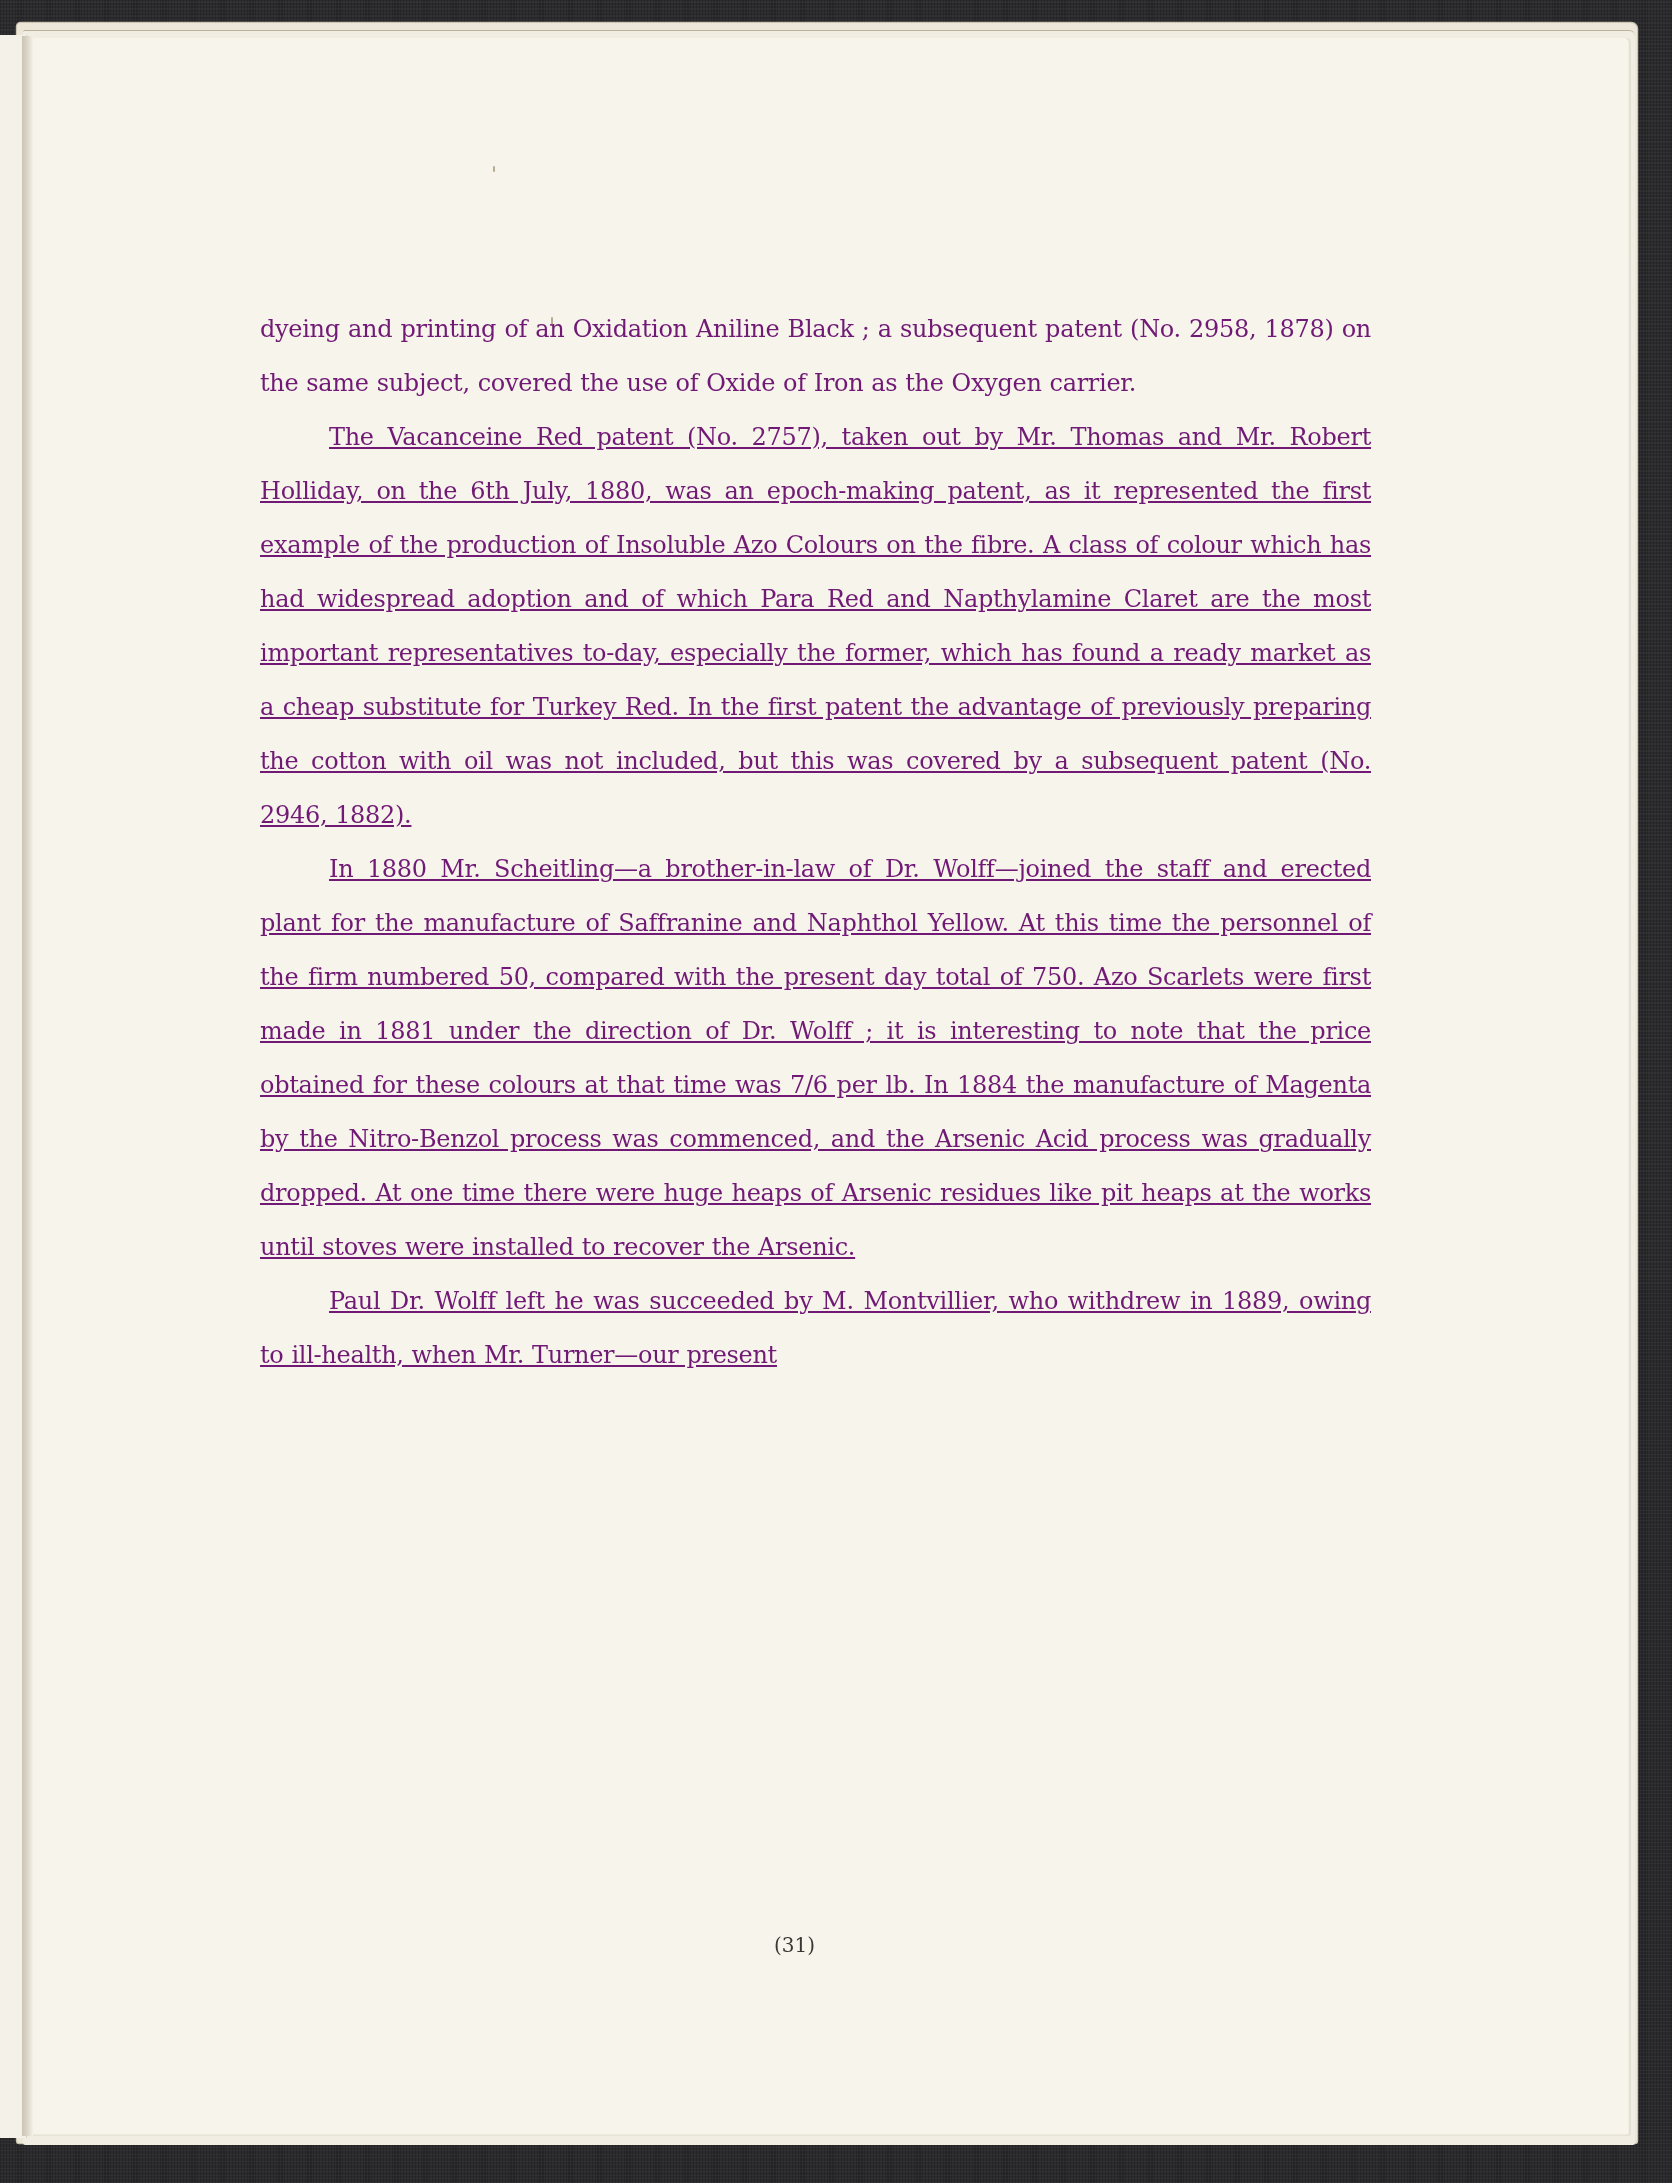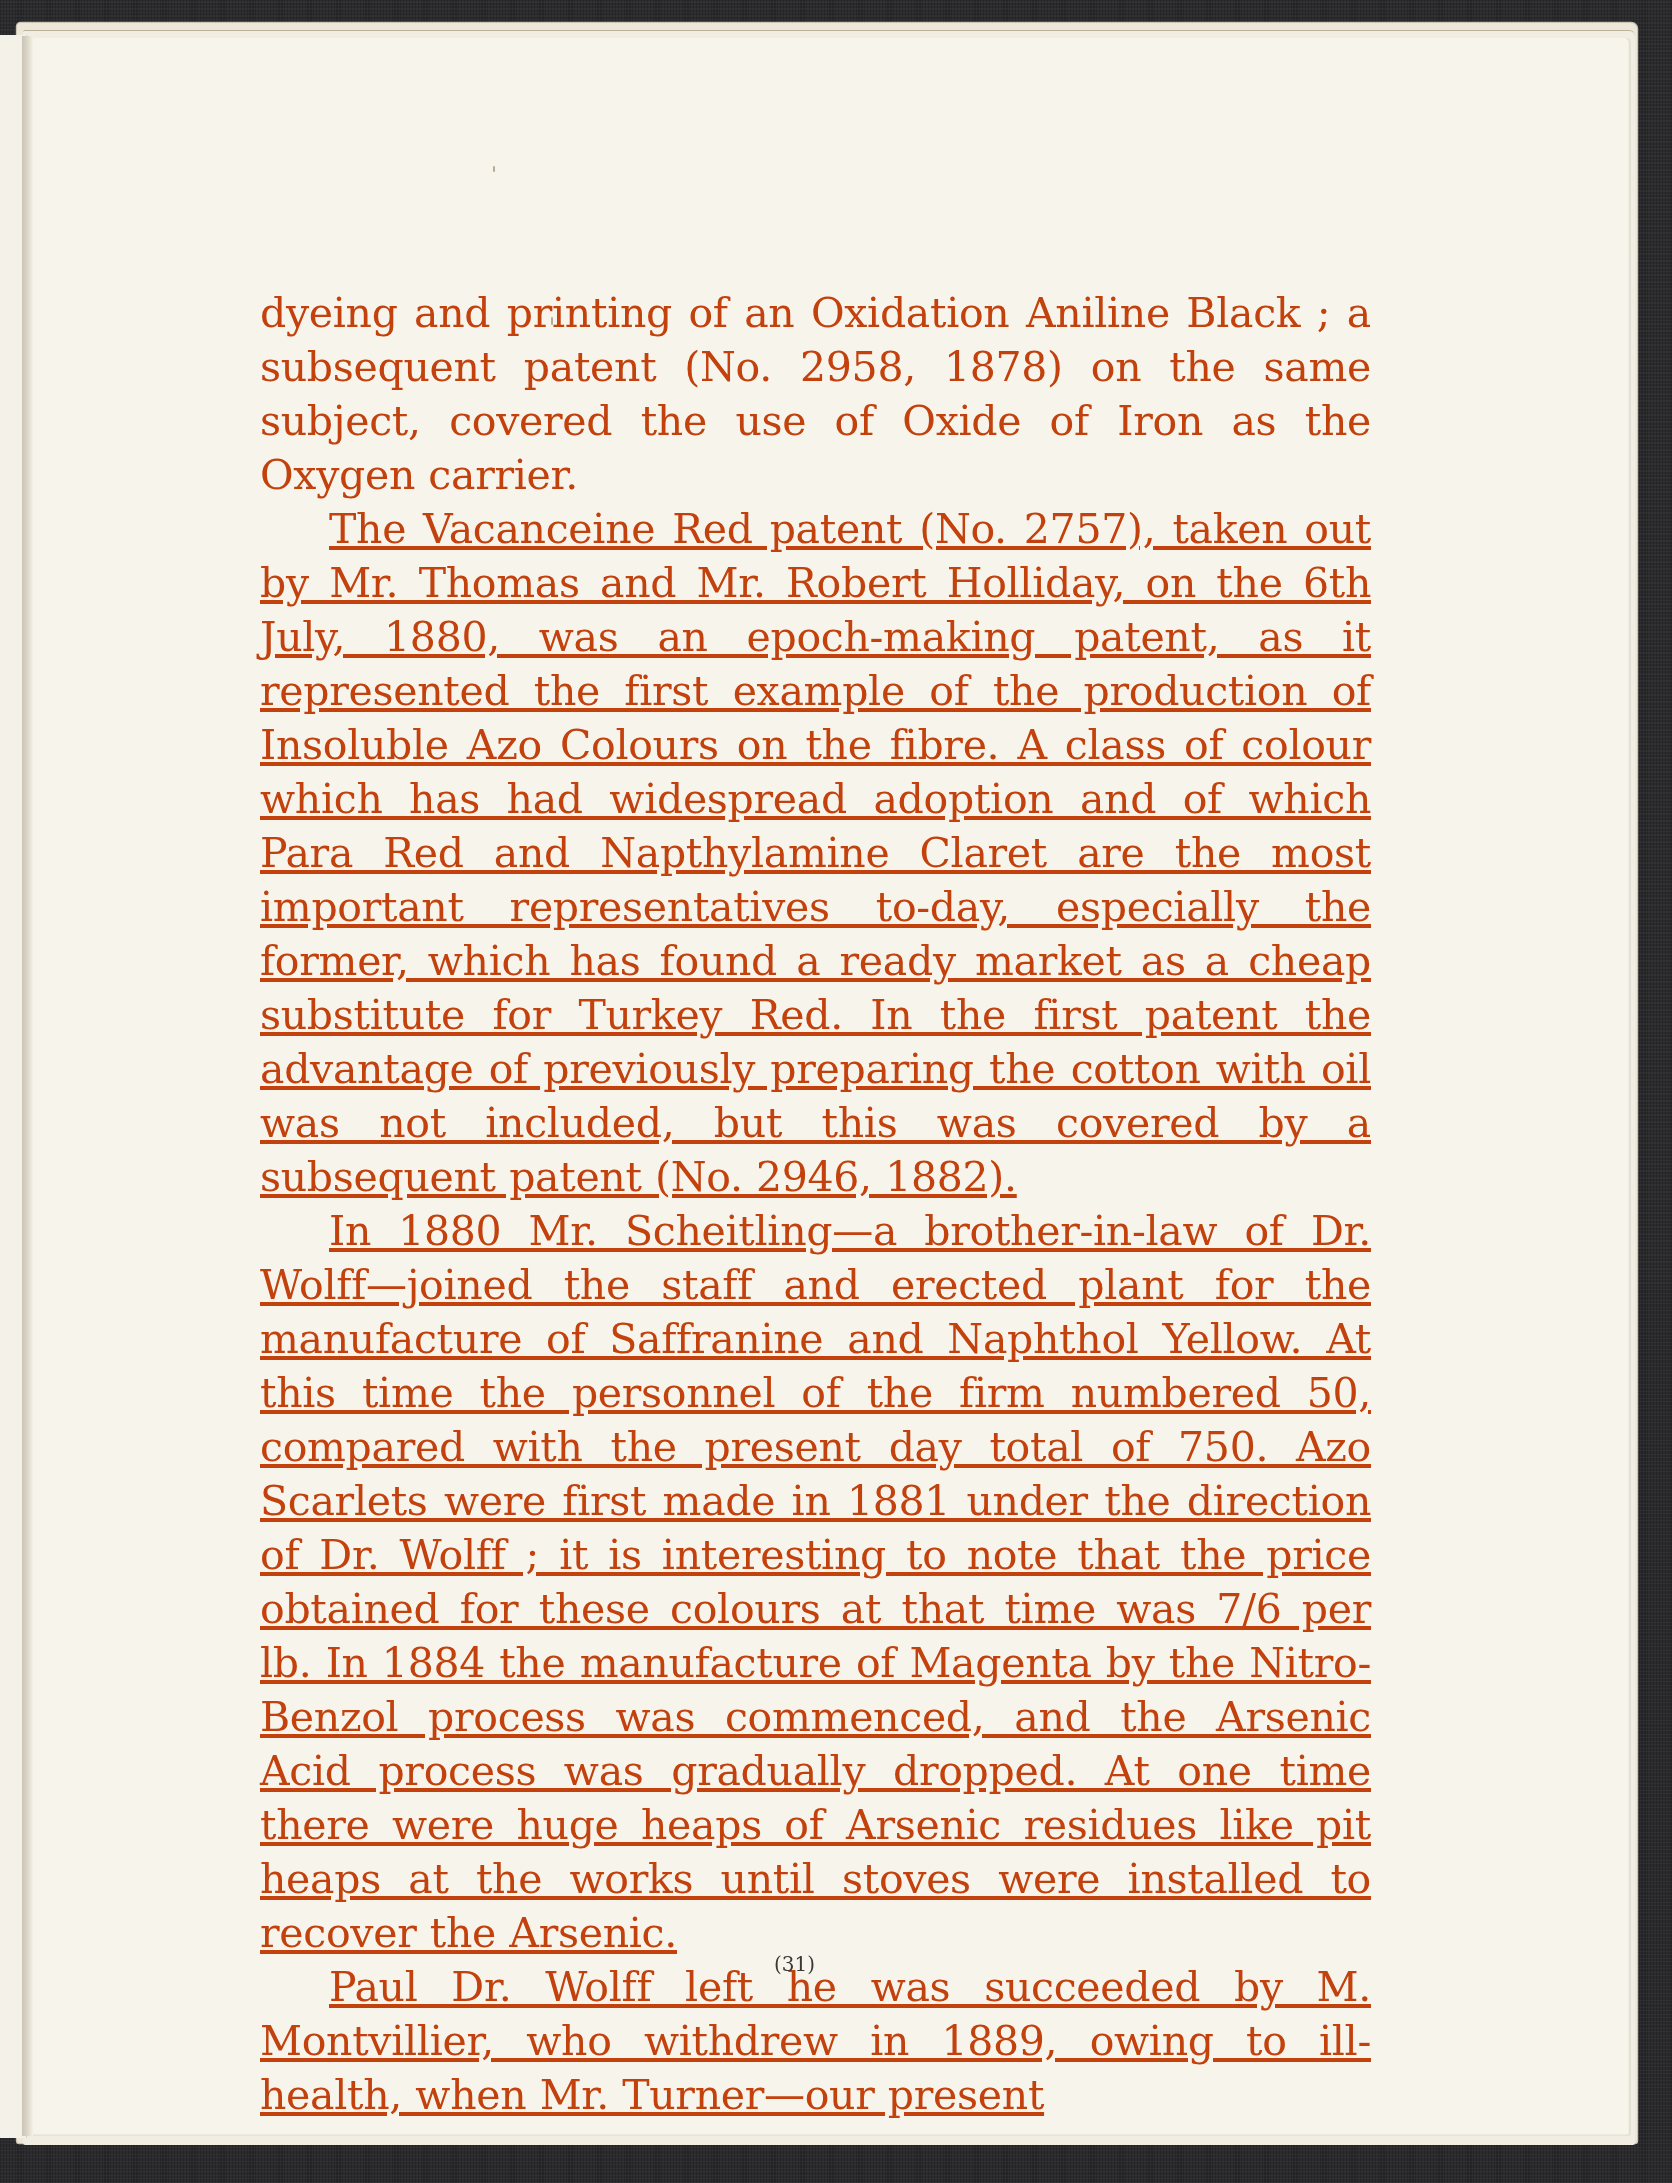--- a/index.html
+++ b/index.html
@@ -62,24 +62,24 @@
       top: 38px;
       width: 1603px;
       height: 2098px;
       background: #f7f4ec;
       border-radius: 1.2px 4.6px 3.5px 1.2px;
       box-shadow: inset -2.3px 0 0 #e4e0d3, inset 0 -1.7px 0 #e7e3d6;
     }
     .text-block {
       position: absolute;
       left: 232px;
-      top: 248px;
+      top: 264px;
       width: 1111px;
-      color: #c2410c;
-      font-size: 41px;
+      color: #701a75;
+      font-size: 24px;
       line-height: 54px;
       text-align: justify;
       font-family: "DejaVu Serif", "Liberation Serif", serif;
       letter-spacing: -0.3px;
       word-spacing: 0.6px;
     }
     .text-block p {
       margin: 0;
       text-indent: 0;
     }
@@ -94,21 +94,20 @@
       top: 1895px;
       text-align: center;
       font-size: 20px;
       color: #3a3835;
       font-family: "DejaVu Serif", "Liberation Serif", serif;
       padding-left: 0;
     }
     .page-number span {
       display: inline-block;
       margin-left: -70px;
-      margin-top: 19px;
     }
     .speck {
       position: absolute;
       background: #8a7a5a;
       width: 1.7px;
       height: 5.8px;
       border-radius: 1.2px;
       opacity: 0.6;
     }
   </style>

